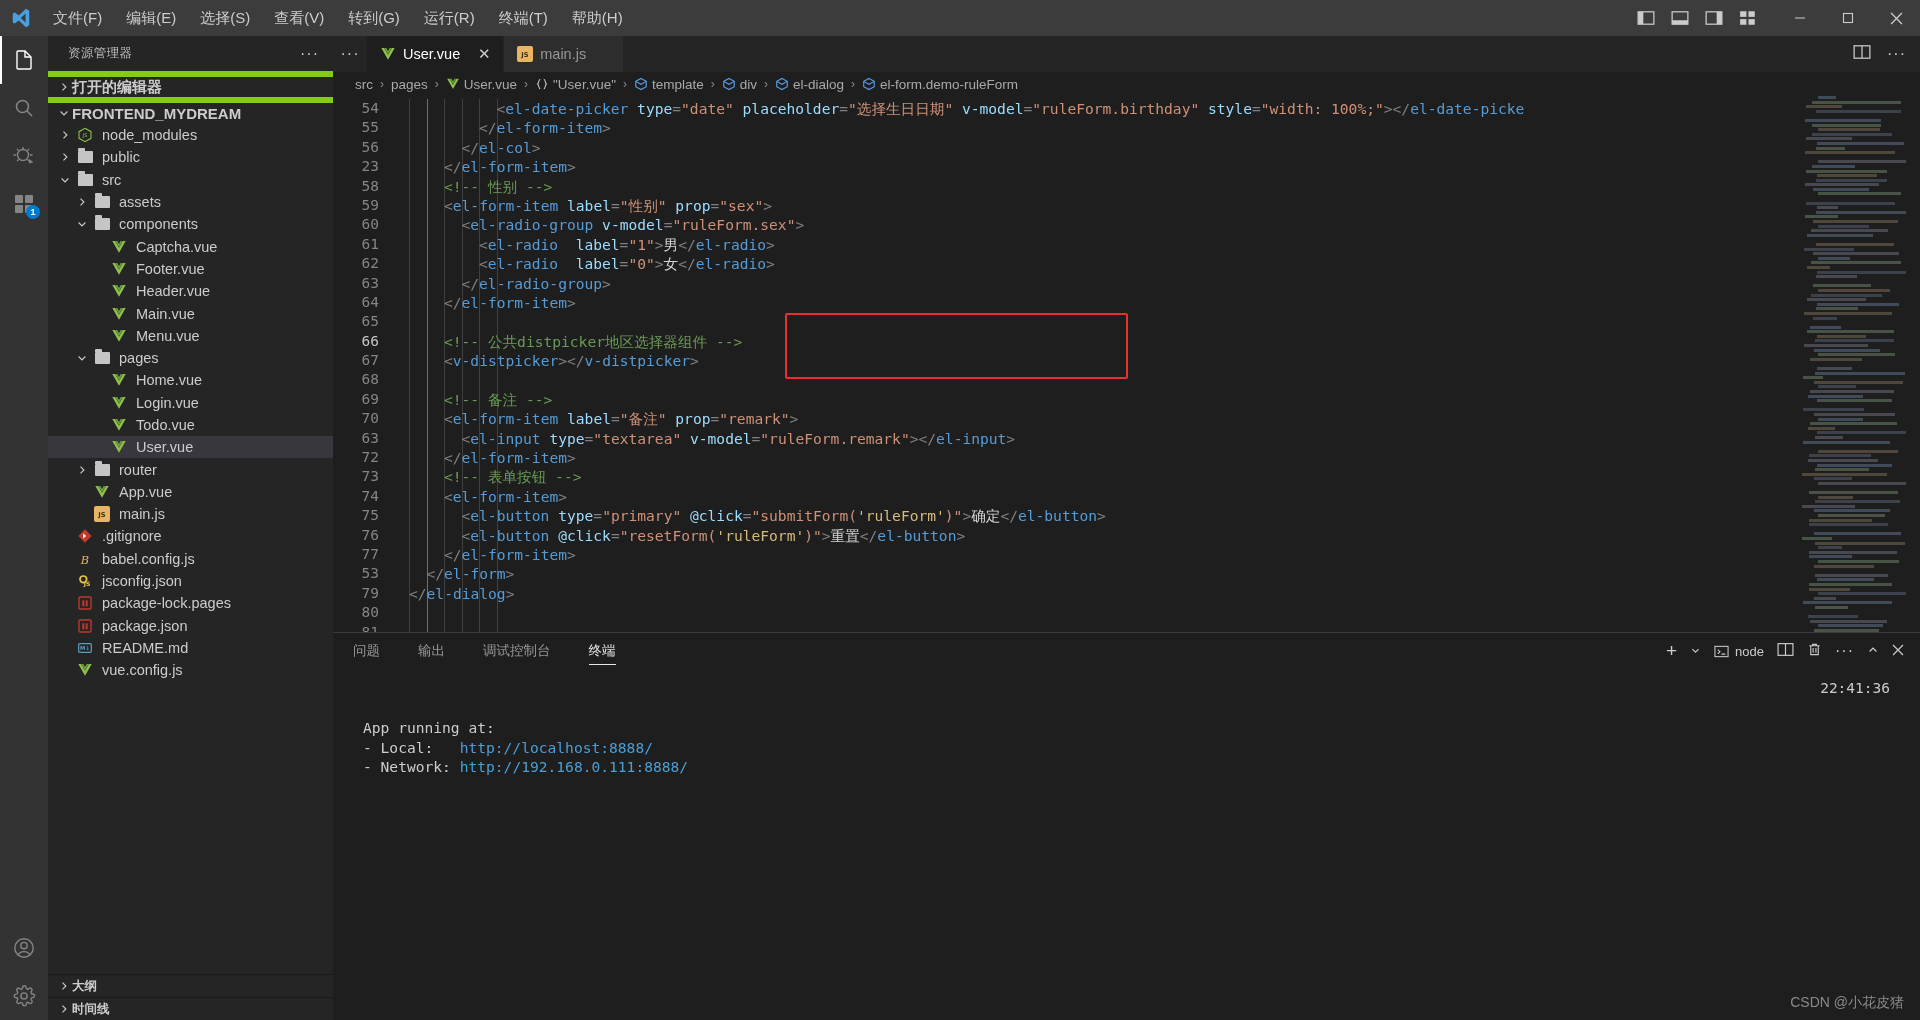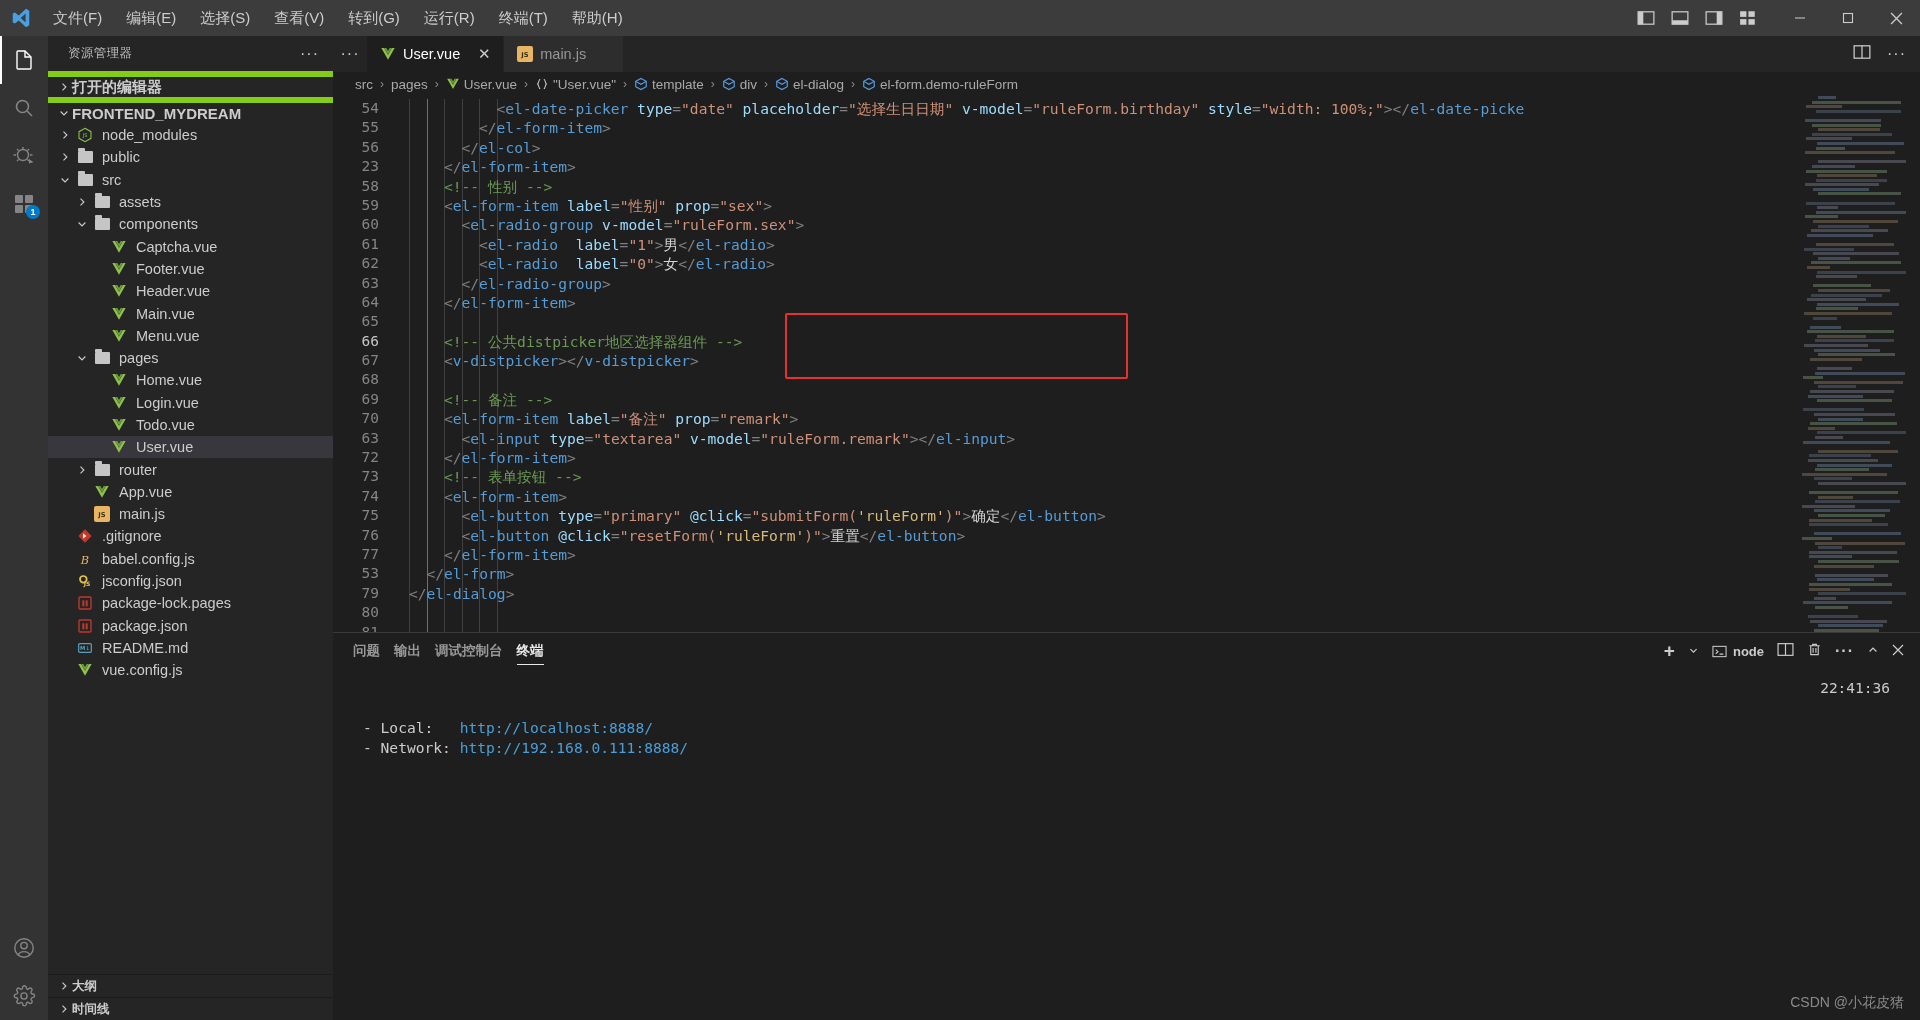--- a/index.html
+++ b/index.html
@@ -147,21 +147,21 @@
 
   
   .minimap { position: absolute; right: 14px; top: 0; bottom: 0; width: 104px; overflow: hidden; opacity: .55; }
   .mm-line { height: 3px; margin-bottom: 1.6px; }
   .scroll-v { position: absolute; right: 0; top: 0; bottom: 0; width: 14px; background: transparent; }
   .mascot { position: absolute; right: 118px; bottom: 60px; width: 130px; height: 110px; }
 
   
   .panel { height: 388px; flex: 0 0 388px; background: #1e1e1e; border-top: 1px solid #3a3a3a;
            display: flex; flex-direction: column; }
-  .panel-head { height: 36px; display: flex; align-items: center; padding-left: 20px; gap: 14px; flex: 0 0 36px; font-weight: bold; }
+  .panel-head { height: 36px; display: flex; align-items: center; padding-left: 20px; gap: 38px; flex: 0 0 36px; }
   .ptab { font-size: 13.5px; color: #989898; position: relative; height: 36px; display: flex; align-items: center; }
   .ptab.active { color: #e7e7e7; }
   .ptab.active::after {
     content: ""; position: absolute; left: 0; right: 0; bottom: 4px; height: 1px; background: #e7e7e7;
   }
   .panel-actions { margin-left: auto; display: flex; align-items: center; gap: 13px; padding-right: 16px; color: #cccccc; }
   .term-select { display: flex; align-items: center; gap: 6px; font-size: 13px; color: #cccccc; }
   .panel-body { flex: 1 1 auto; padding: 10px 0 0 30px; font-family: "DejaVu Sans Mono", monospace;
                 font-size: 14.6px; color: #cccccc; position: relative; line-height: 19.5px; }
   .done-badge { background: #41a85f; color: #ffffff; padding: 1px 7px; font-size: 13.5px; margin-right: 8px; }
@@ -918,20 +918,21 @@
             <span>
               <svg width="12" height="12" viewBox="0 0 12 12" stroke="#cccccc" stroke-width="1.2">
                   <path d="M1 1 11 11M11 1 1 11"></path>
                 </svg>
             </span>
           </div>
         </div>
 
         <div class="panel-body">
           <div style="height:39px;"></div>
+          <div>App running at:</div>
           <div>
             <span>- Local:</span><span style="white-space:pre">   </span><span class="term-blue">http://localhost:8888/</span>
           </div>
           <div>
             <span>- Network:</span><span style="white-space:pre"> </span><span class="term-blue">http://192.168.0.111:8888/</span>
           </div>
           <div class="term-time">22:41:36</div>
         </div>
       </div>
 

